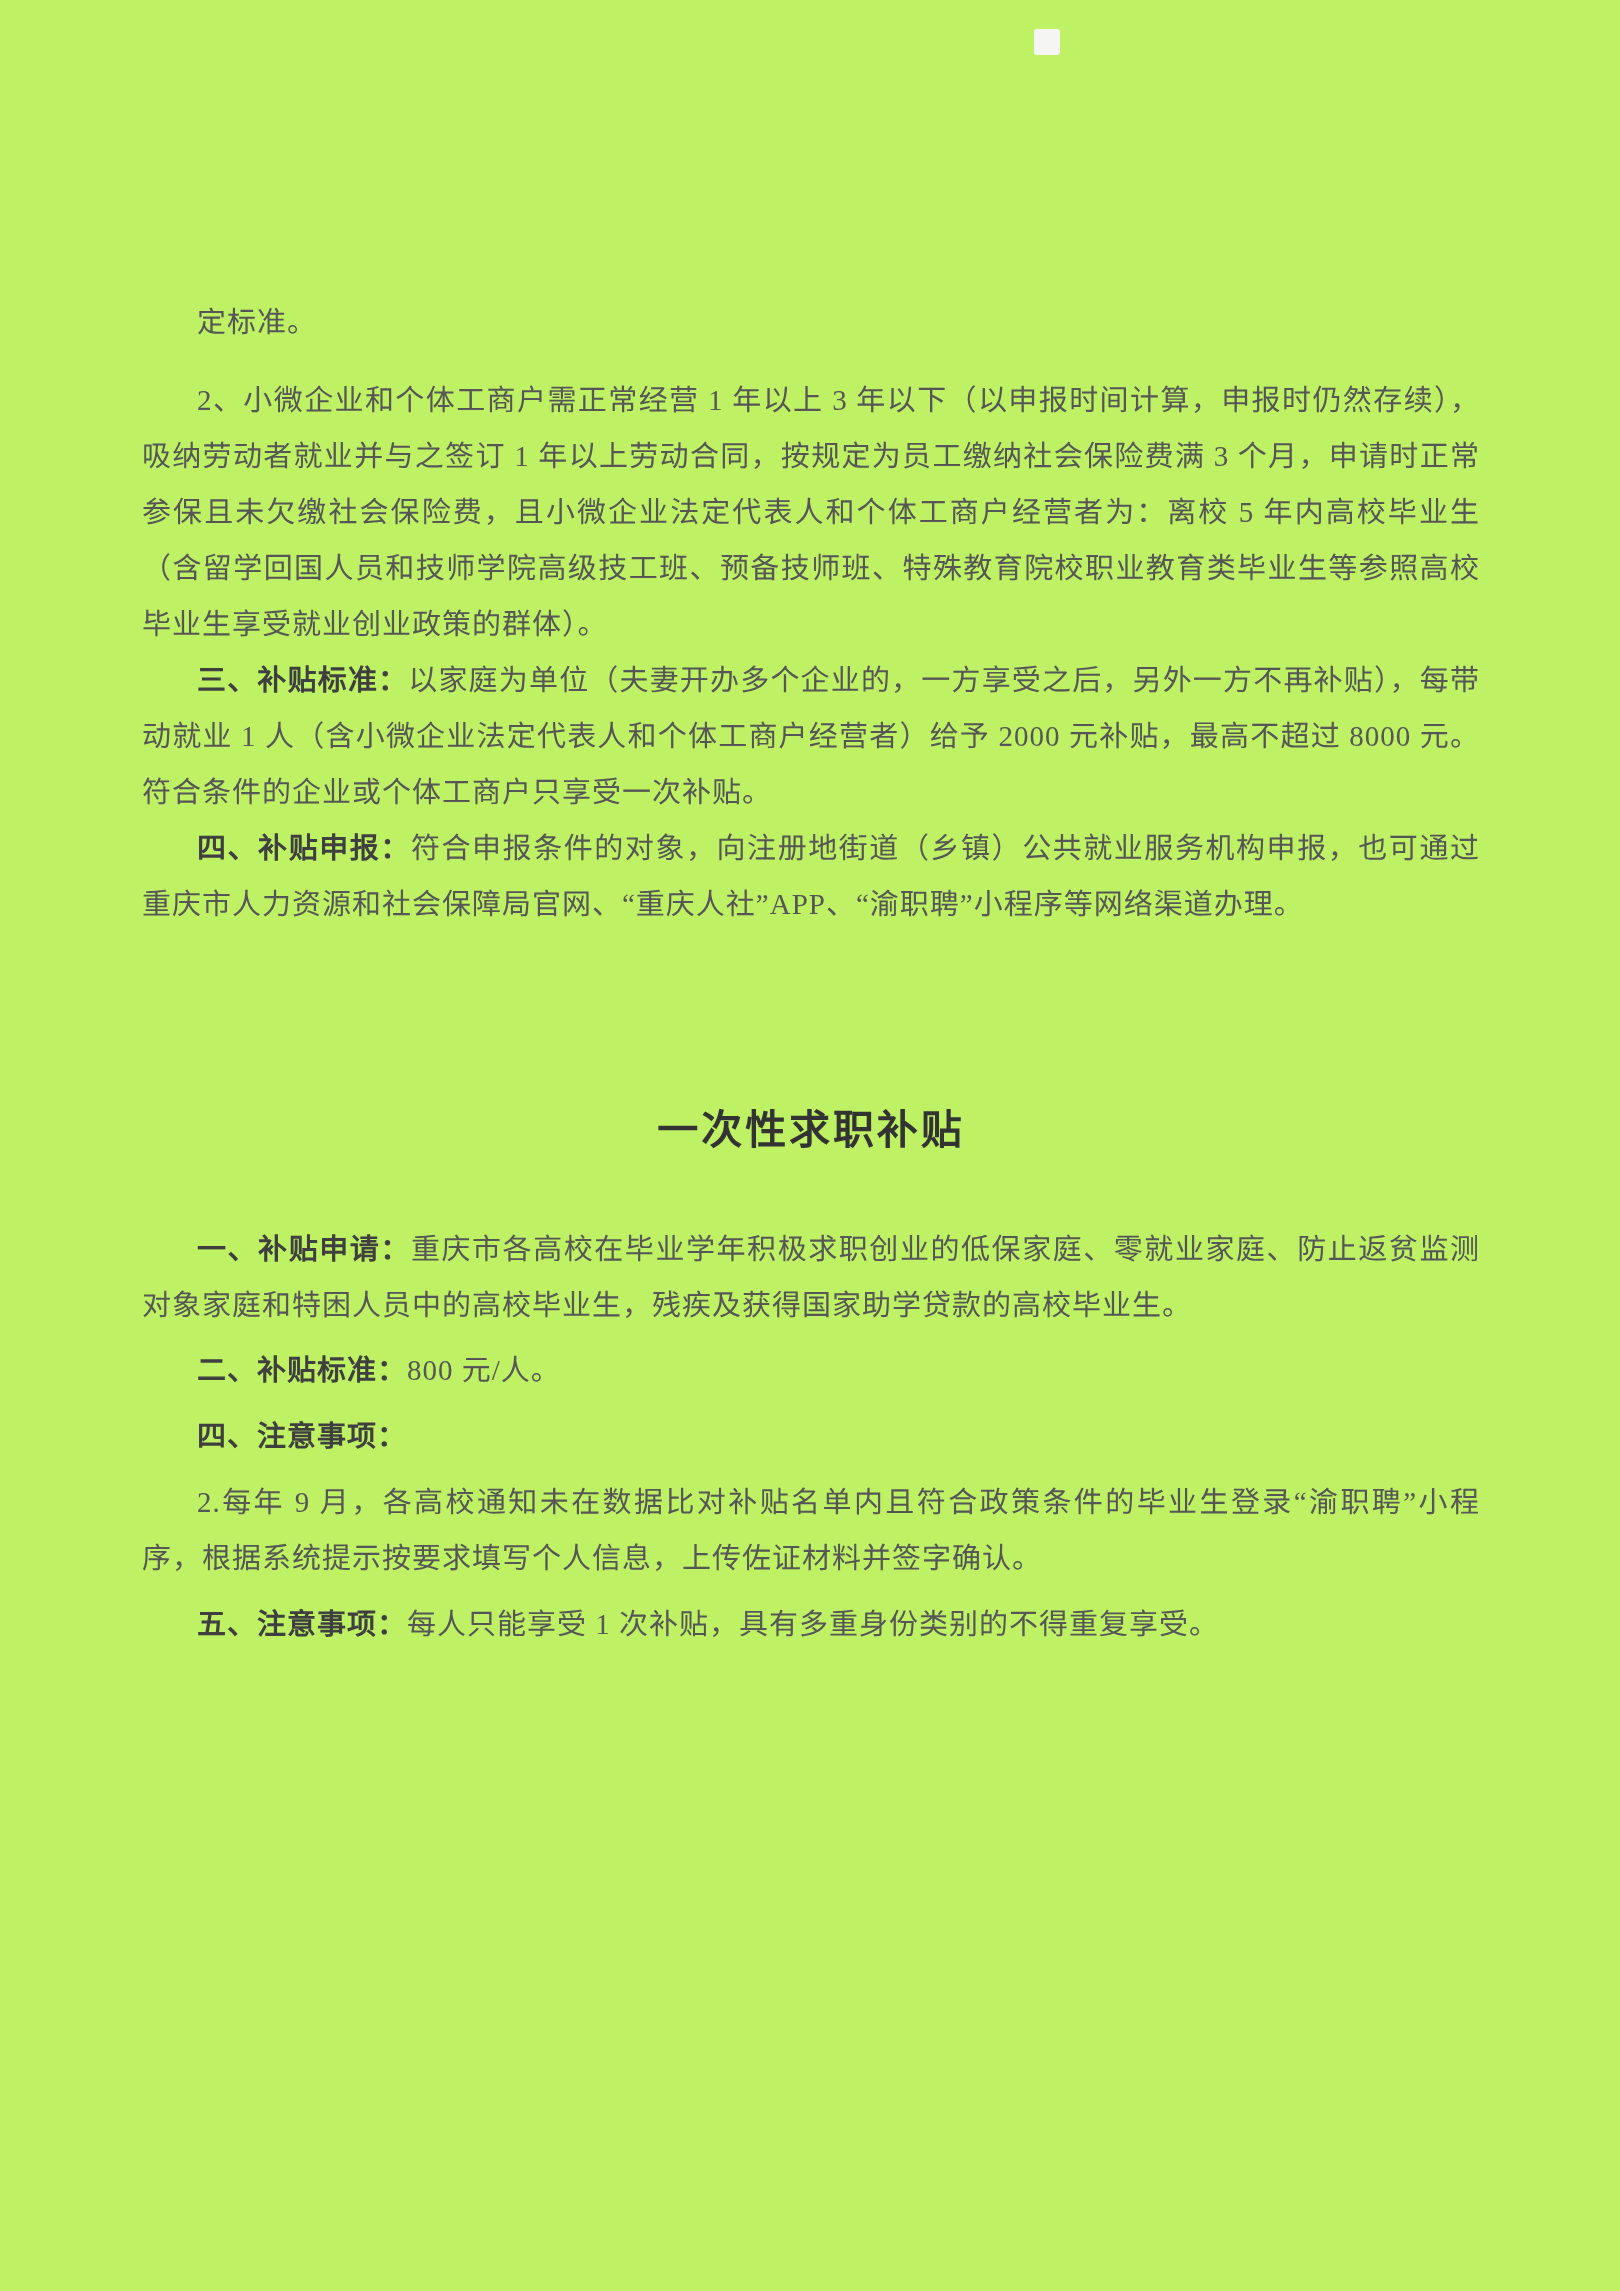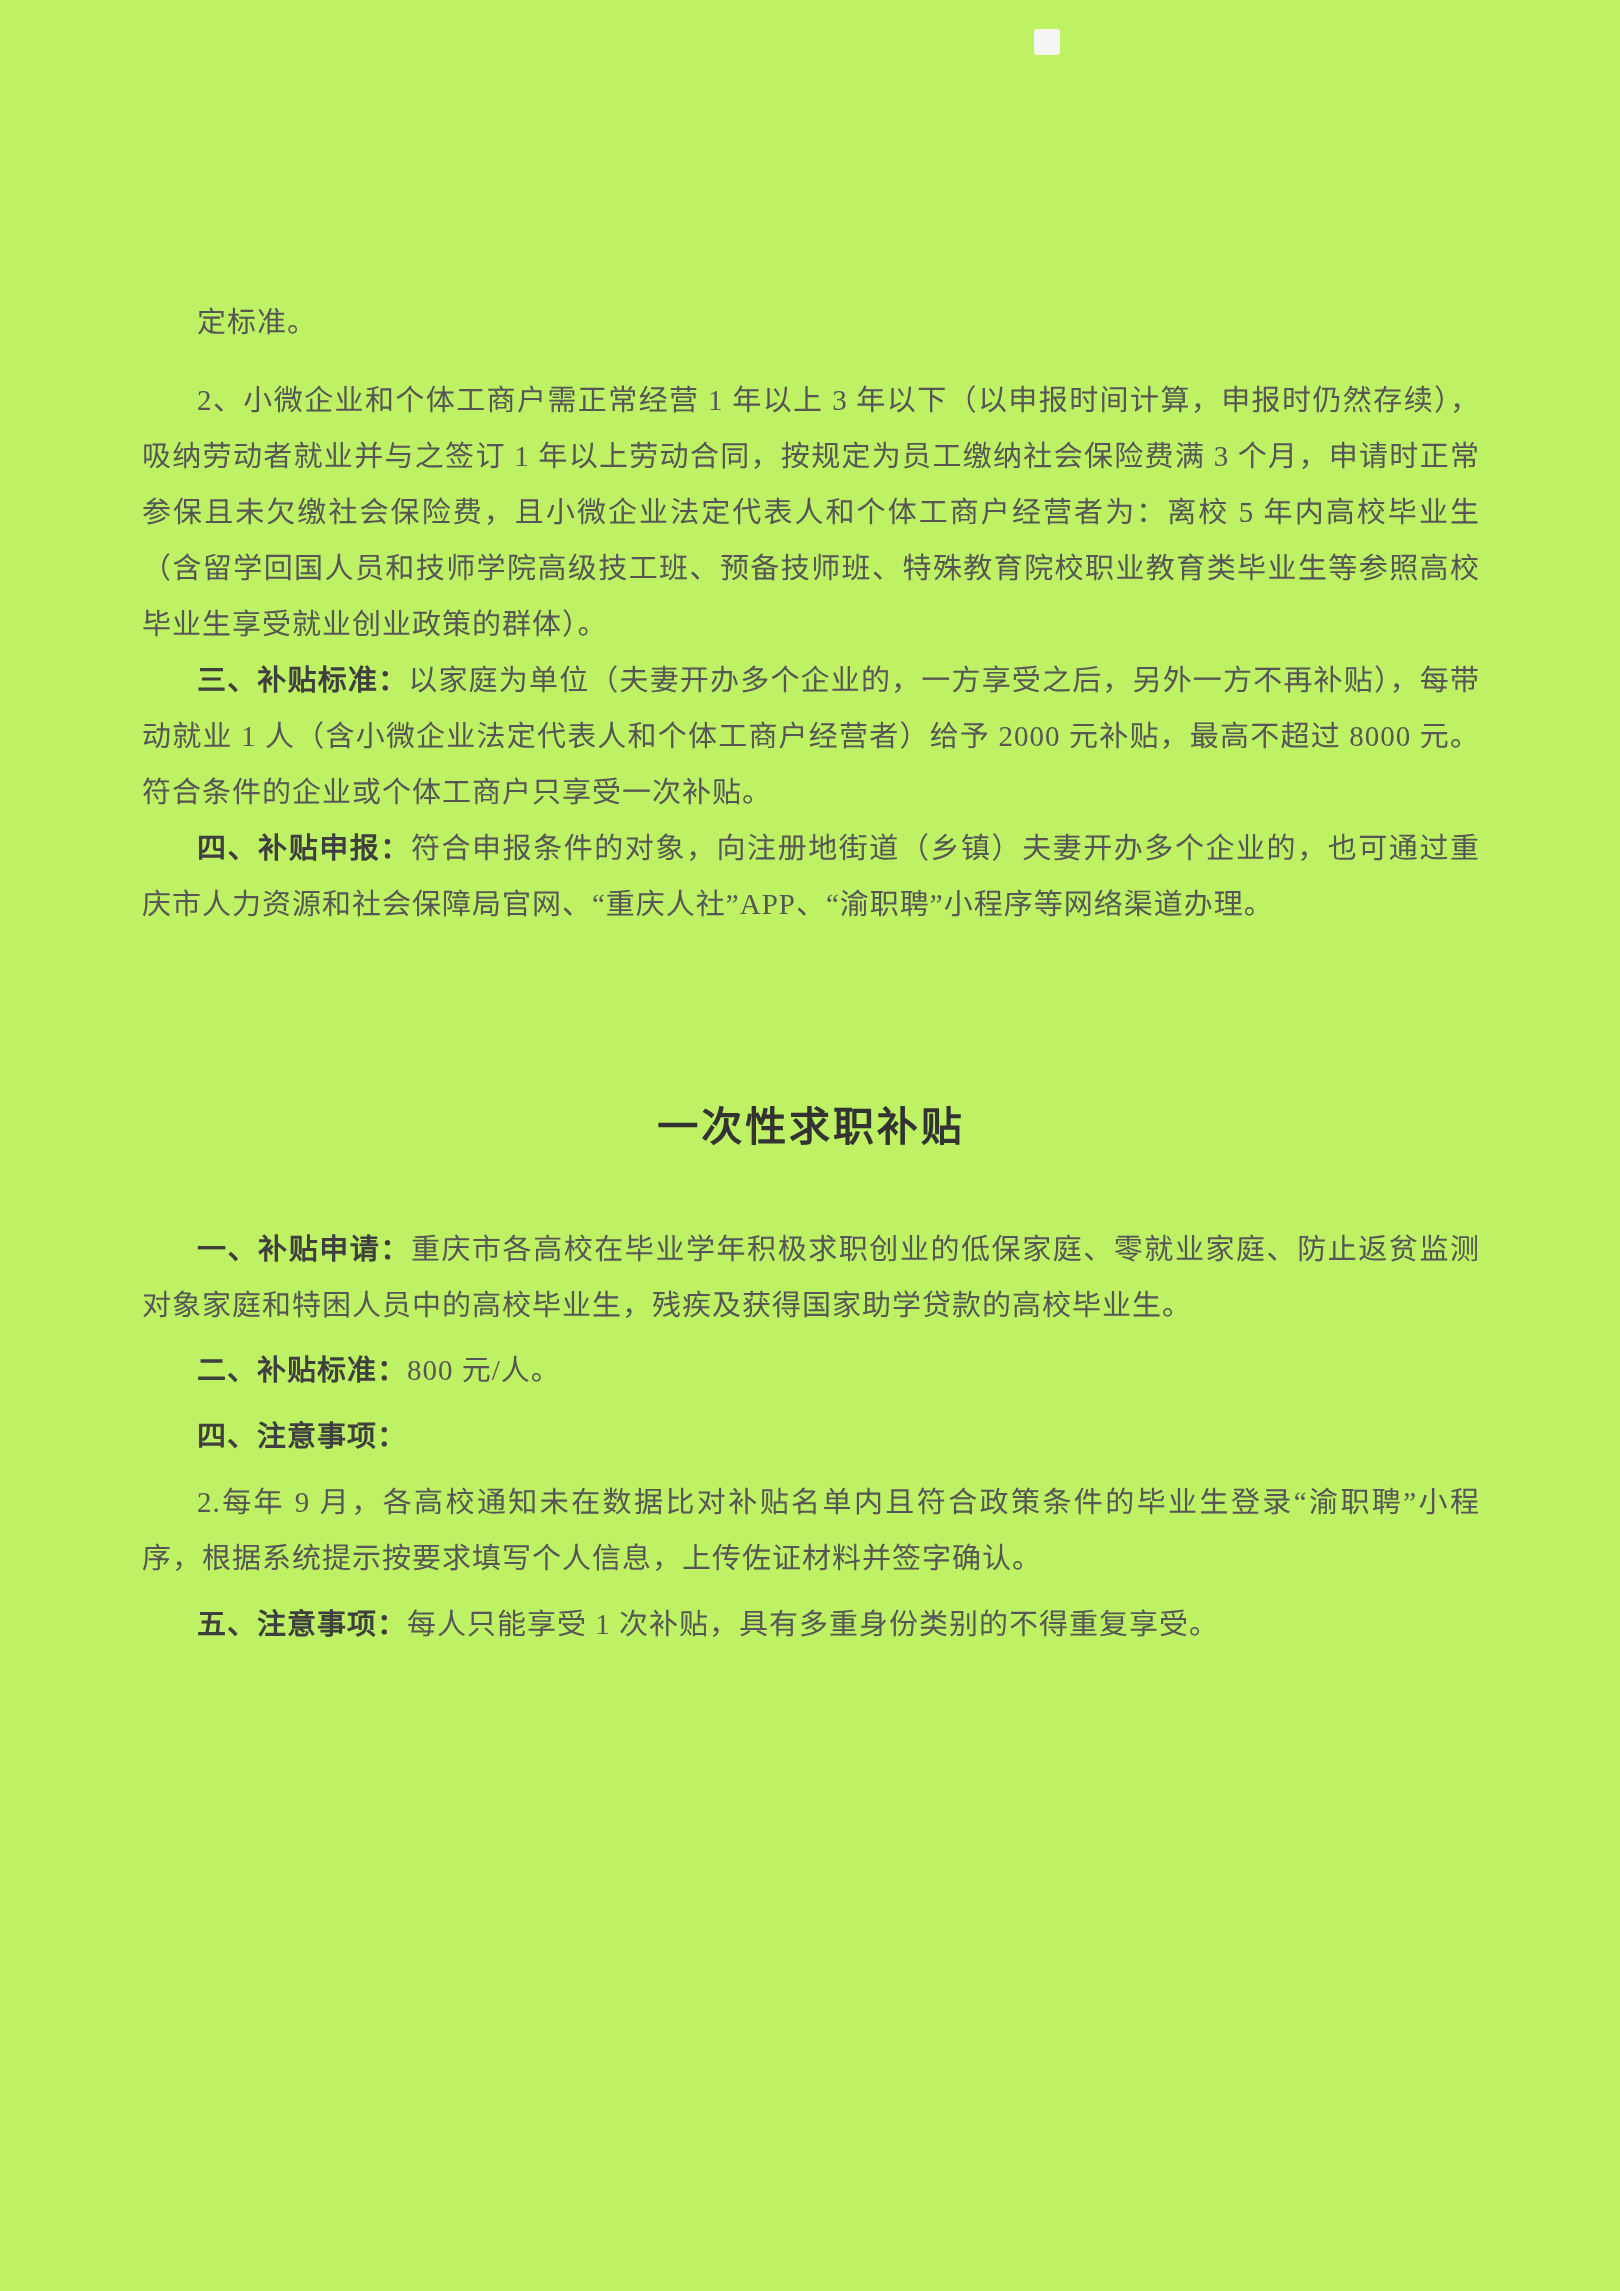--- a/index.html
+++ b/index.html
@@ -50,21 +50,21 @@
   }
   .lead {
     font-family: "DejaVu Sans", "Liberation Sans", sans-serif;
     font-weight: bold;
     color: #3f3f3f;
     letter-spacing: 1px;
   }
   h1.doc-title {
     margin: 169px 0 61px 0;
     text-align: center;
-    font-family: Liberation Mono, monospace;
+    font-family: Liberation Serif, serif;
     font-weight: bold;
     font-size: 41px;
     line-height: 59px;
     letter-spacing: 2.9px;
     color: #333333;
     text-indent: 0;
   }
 </style>
 </head>
 <body>
@@ -72,21 +72,21 @@
 <div class="page">
 
   <div class="scan-artifact"></div>
 
   <p class="para carryover"><span>定标准。</span></p>
 
   <p class="para gap-before"><span>2、小微企业和个体工商户需正常经营 1 年以上 3 年以下（以申报时间计算，申报时仍然存续），吸纳劳动者就业并与之签订 1 年以上劳动合同，按规定为员工缴纳社会保险费满 3 个月，申请时正常参保且未欠缴社会保险费，且小微企业法定代表人和个体工商户经营者为：离校 5 年内高校毕业生（含留学回国人员和技师学院高级技工班、预备技师班、特殊教育院校职业教育类毕业生等参照高校毕业生享受就业创业政策的群体）。</span></p>
 
   <p class="para"><b class="lead">三、补贴标准：</b><span>以家庭为单位（夫妻开办多个企业的，一方享受之后，另外一方不再补贴），每带动就业 1 人（含小微企业法定代表人和个体工商户经营者）给予 2000 元补贴，最高不超过 8000 元。符合条件的企业或个体工商户只享受一次补贴。</span></p>
 
-  <p class="para"><b class="lead">四、补贴申报：</b><span>符合申报条件的对象，向注册地街道（乡镇）夫妻开办多个企业的，也可通过重庆市人力资源和社会保障局官网、“重庆人社”APP、“渝职聘”小程序等网络渠道办理。</span></p>
+  <p class="para"><b class="lead">四、补贴申报：</b><span>符合申报条件的对象，向注册地街道（乡镇）公共就业服务机构申报，也可通过重庆市人力资源和社会保障局官网、“重庆人社”APP、“渝职聘”小程序等网络渠道办理。</span></p>
 
   <h1 class="doc-title">一次性求职补贴</h1>
 
   <p class="para"><b class="lead">一、补贴申请：</b><span>重庆市各高校在毕业学年积极求职创业的低保家庭、零就业家庭、防止返贫监测对象家庭和特困人员中的高校毕业生，残疾及获得国家助学贷款的高校毕业生。</span></p>
 
   <p class="para gap-before-sm"><b class="lead">二、补贴标准：</b><span>800 元/人。</span></p>
 
 
   <p class="para gap-before-sm"><b class="lead">四、注意事项：</b><span></span></p>
 

